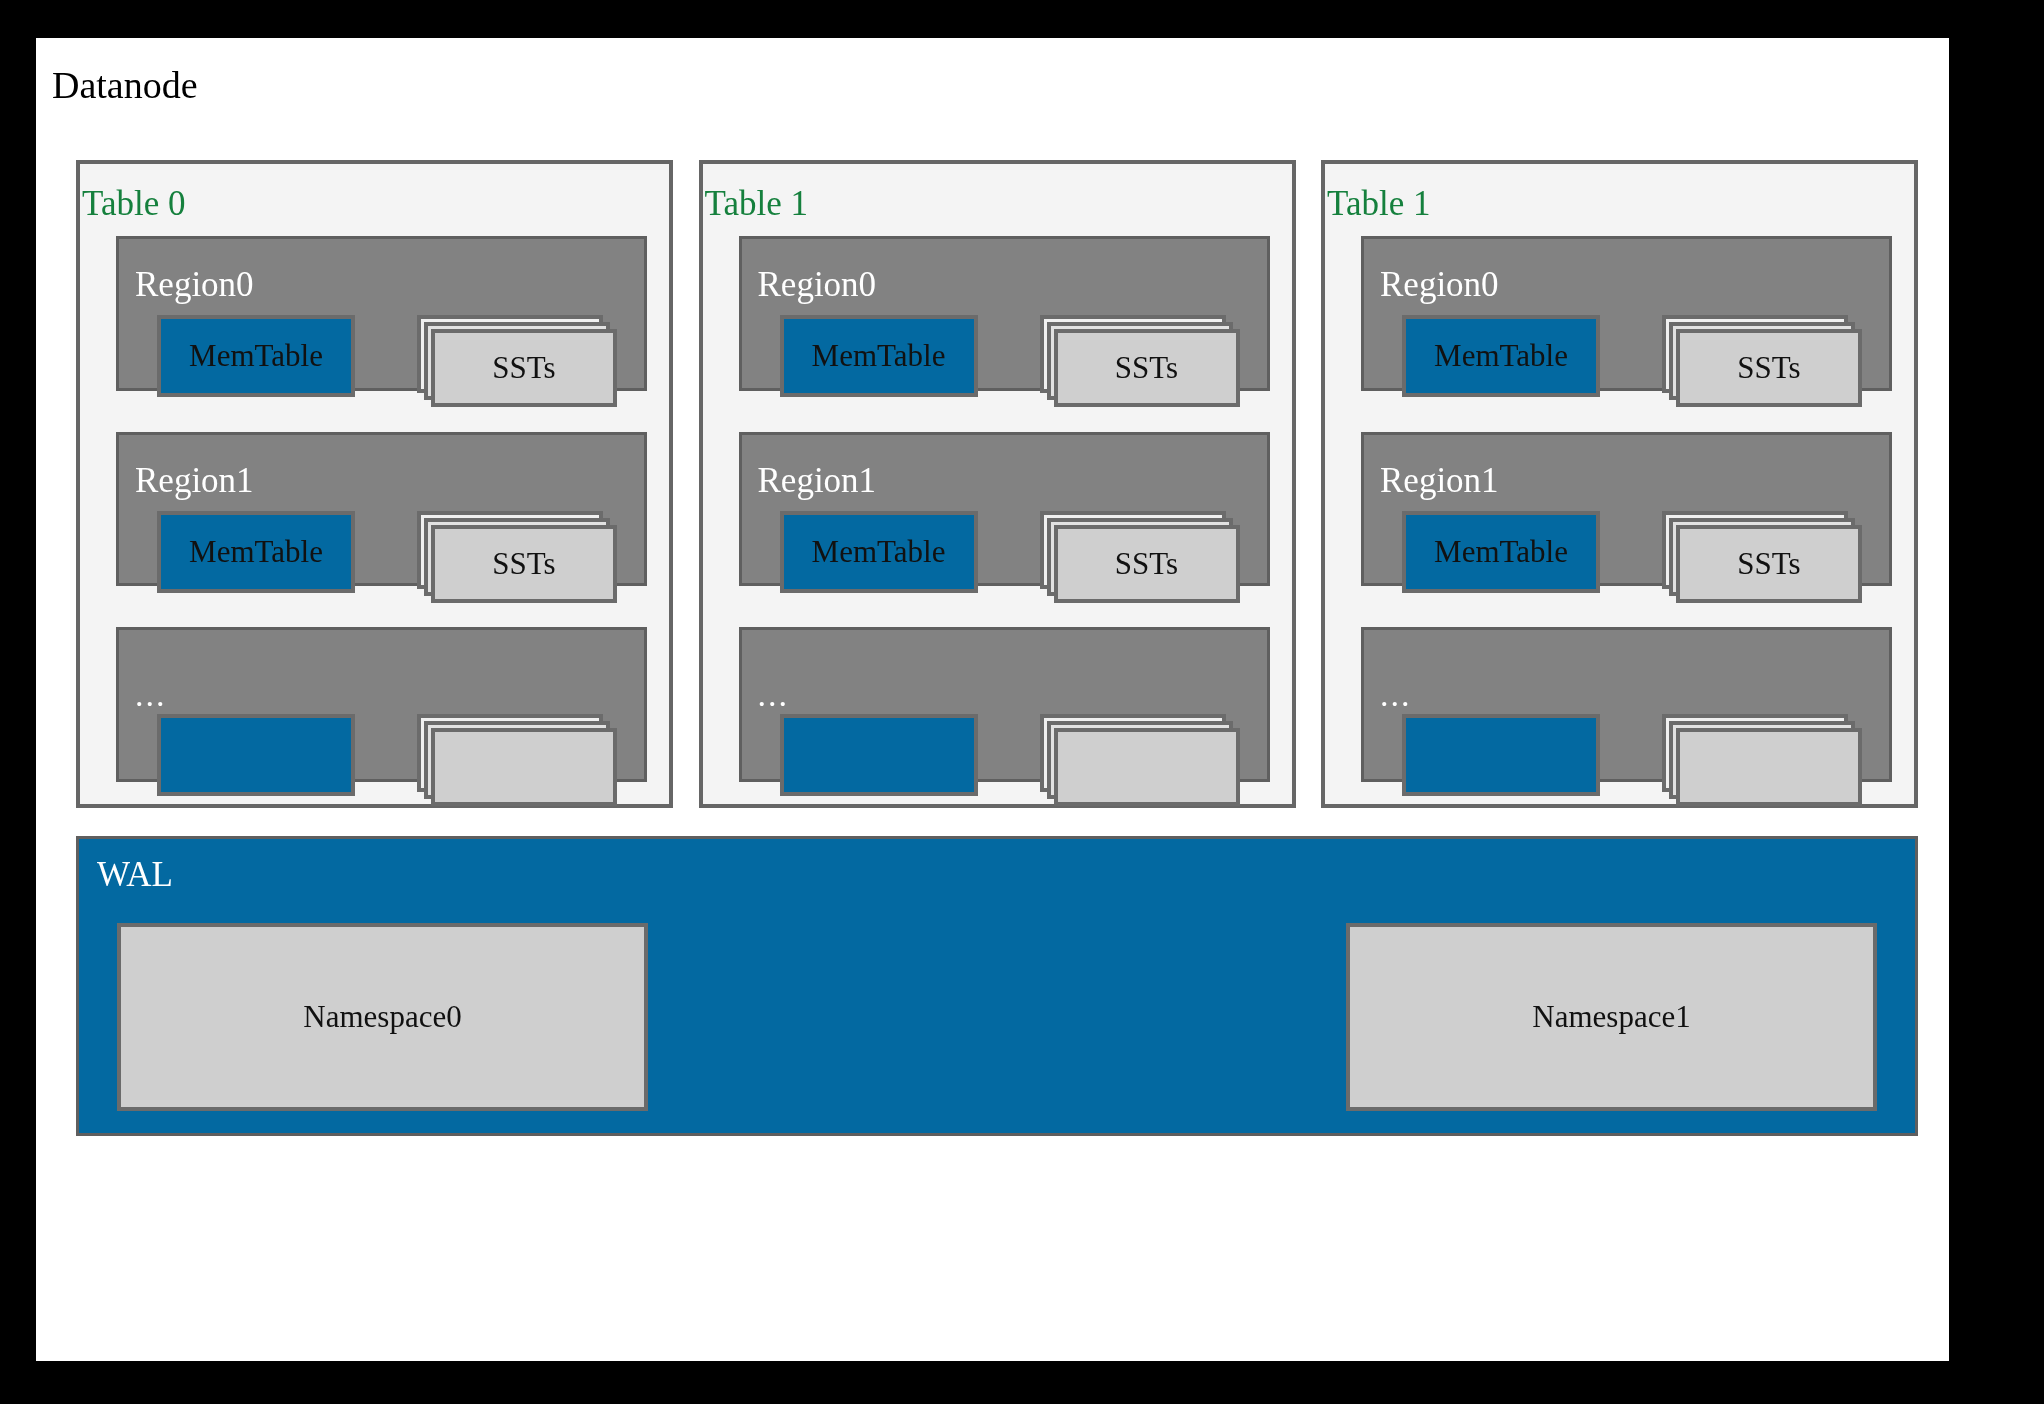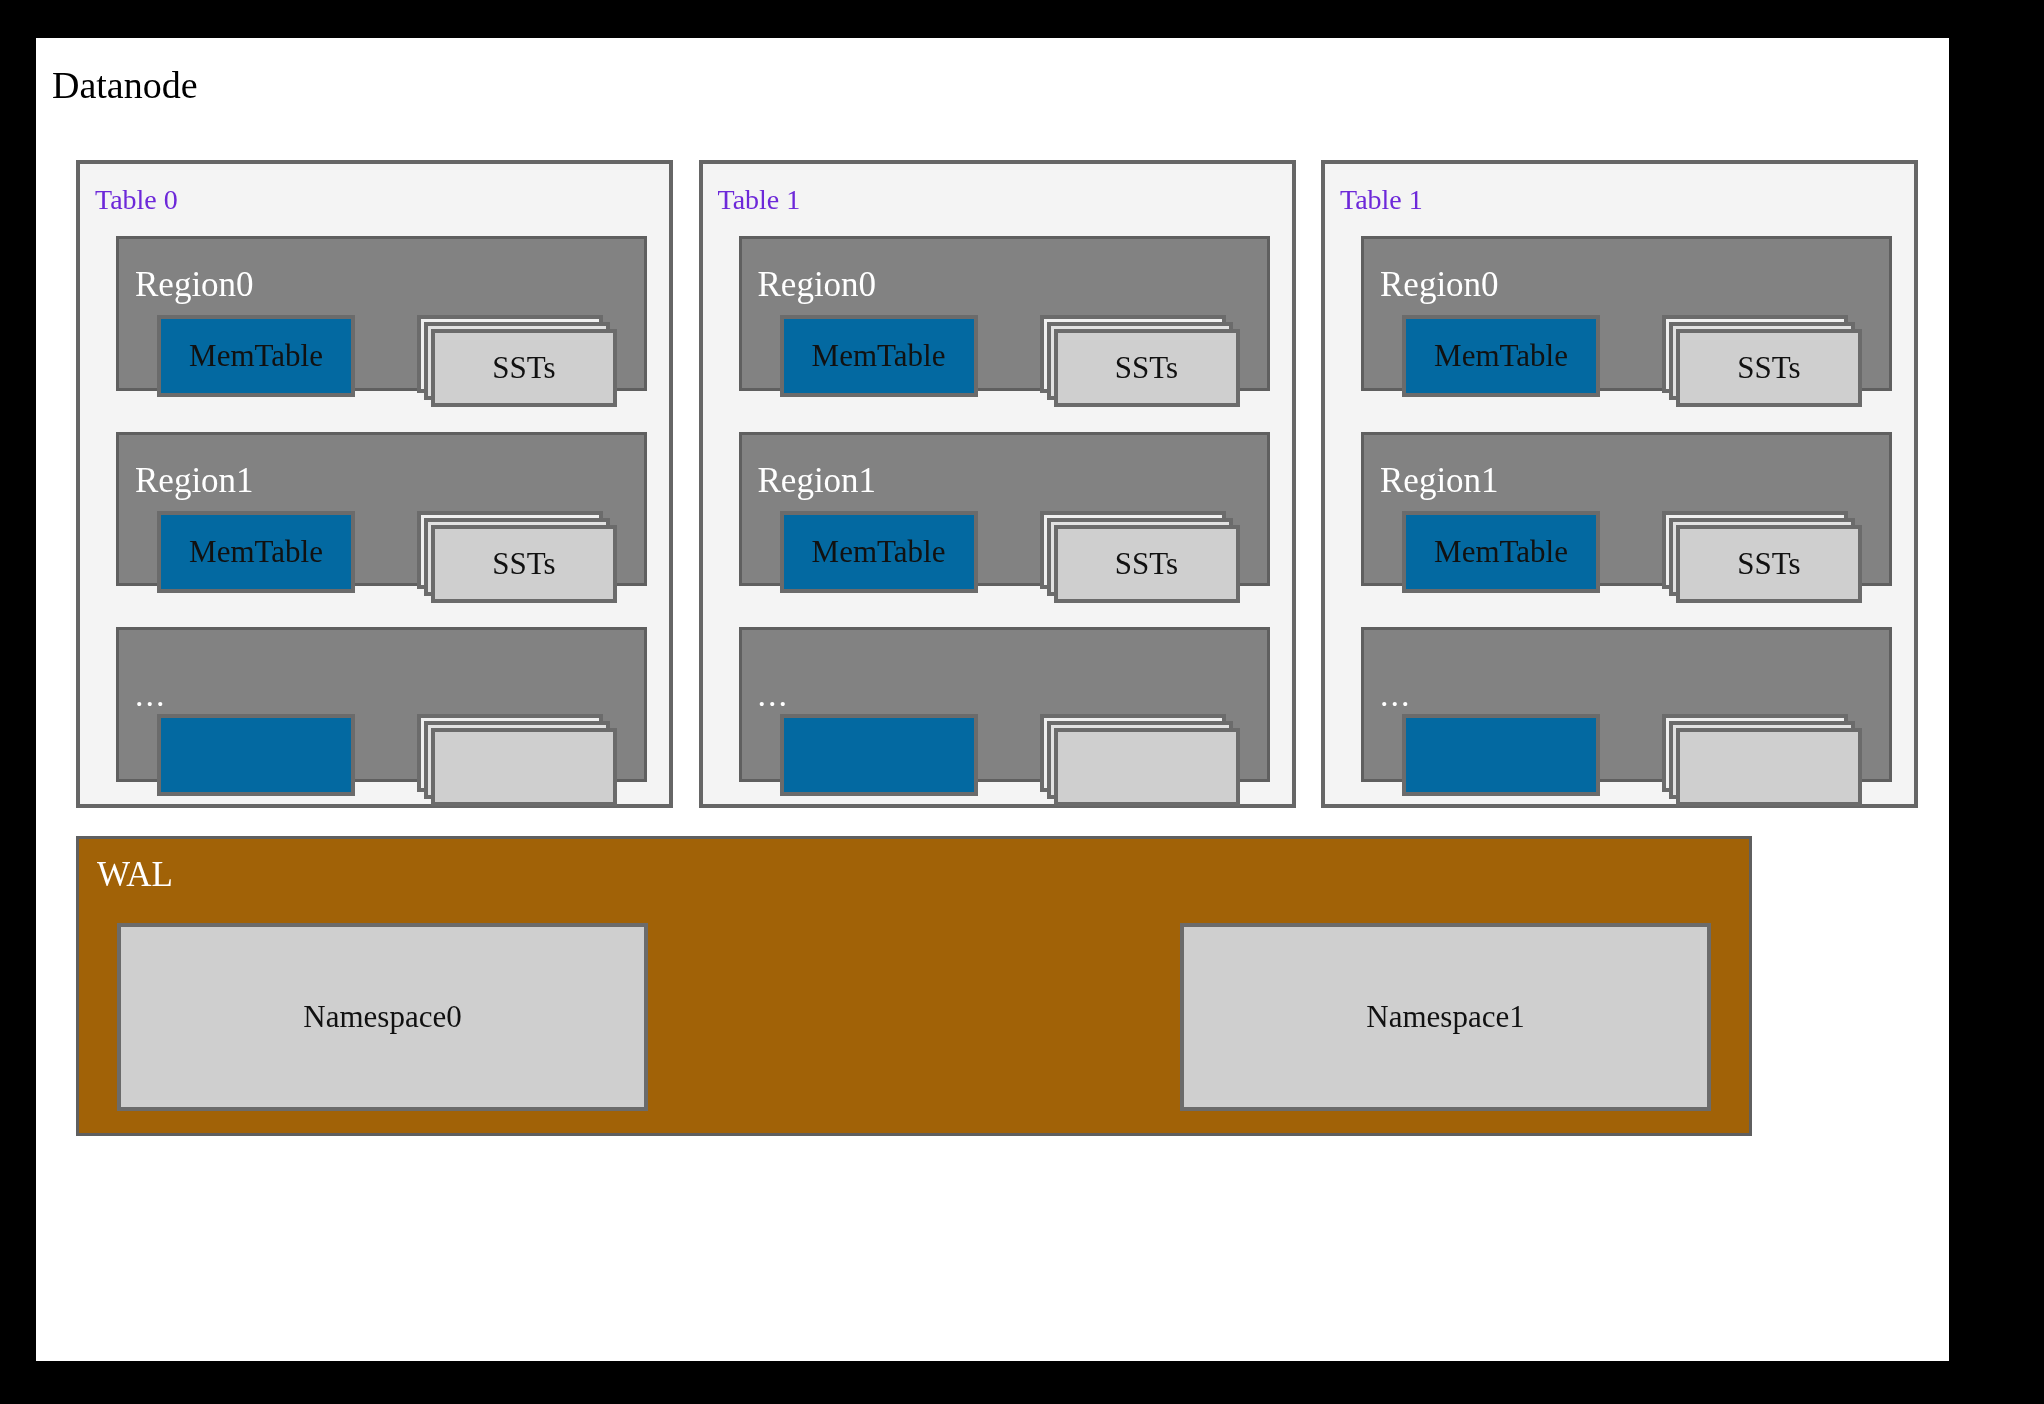--- a/index.html
+++ b/index.html
@@ -48,24 +48,24 @@
   .table-panel {
     width: 597px;
     height: 648px;
     background: #f4f4f4;
     border: 4px solid #666666;
     box-sizing: border-box;
     position: relative;
   }
   .table-label {
     position: absolute;
-    left: 15px;
+    left: 2px;
     top: 22px;
-    font-size: 28px;
-    color: #6d28d9;
+    font-size: 35px;
+    color: #15803d;
     line-height: 1;
     white-space: nowrap;
   }
 
   
   .regions {
     position: absolute;
     left: 36px;
     top: 72px;
     right: 22px;
@@ -153,23 +153,23 @@
     justify-content: center;
     font-size: 31px;
     color: #111111;
   }
 
   
   .wal {
     position: absolute;
     left: 40px;
     top: 798px;
-    width: 1676px;
+    width: 1842px;
     height: 300px;
-    background: #a16207;
+    background: #0369a1;
     border: 3px solid #5f5f5f;
     box-sizing: border-box;
   }
   .wal-label {
     position: absolute;
     left: 18px;
     top: 18px;
     font-size: 35px;
     color: #ffffff;
     line-height: 1;

